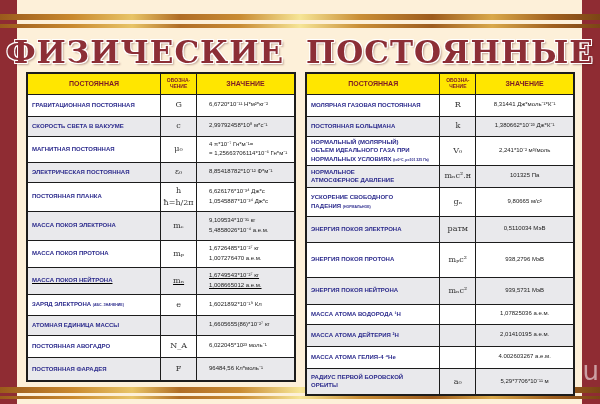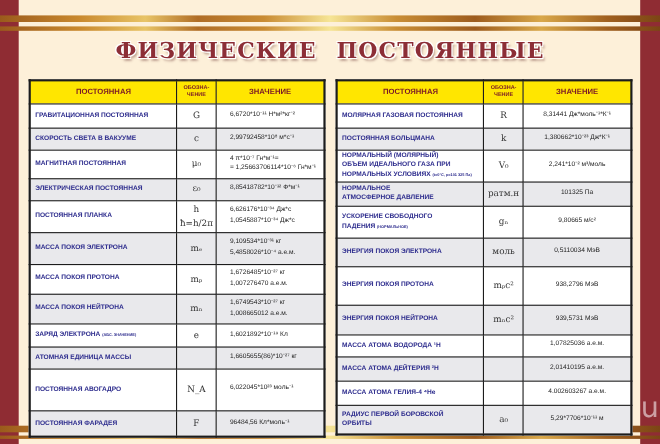--- a/index.html
+++ b/index.html
@@ -21,21 +21,21 @@
     }
     .gold-bar.b1 { top: 14px; height: 6px; }
     .gold-bar.b2 { top: 24px; height: 4px; }
     .gold-bar.b3 { top: 387px; height: 6px; }
     .gold-bar.b4 { top: 396px; height: 3px; }
     .title {
       position: absolute; top: 34px; left: 0; right: 0;
       text-align: center;
       font-family: "DejaVu Serif", "Liberation Serif", serif;
       font-weight: bold;
-      font-size: 20px;
+      font-size: 31px;
       letter-spacing: 1px;
       word-spacing: 10px;
       color: #8c2e36;
       text-shadow: 0 0 1px #fff, 1px 1px 0 #fff, -1px -1px 0 #fff, 1px -1px 0 #fff, -1px 1px 0 #fff, 2px 2px 2px rgba(80,20,20,0.35);
     }
     .tbl {
       position: absolute; top: 72px;
       border: 2px solid #1c1c1c;
       border-collapse: collapse;
       background: #fff;
@@ -144,36 +144,36 @@
       <tr style="height: 29px;">
         <td class="name"><span>МАССА ПОКОЯ ЭЛЕКТРОНА</span></td>
         <td class="sym"><span>mₑ</span></td>
         <td class="val"><span>9,109534*10⁻³¹ кг</span><br><span>5,4858026*10⁻⁴ а.е.м.</span></td>
       </tr>
       <tr style="height: 27px; padding-left: 48px;">
         <td class="name"><span>МАССА ПОКОЯ ПРОТОНА</span></td>
         <td class="sym"><span>mₚ</span></td>
         <td class="val"><span>1,6726485*10⁻²⁷ кг</span><br><span>1,007276470 а.е.м.</span></td>
       </tr>
-      <tr style="height: 27px;">
+      <tr style="height: 27px; text-decoration: underline;">
         <td class="name"><span>МАССА ПОКОЯ НЕЙТРОНА</span></td>
         <td class="sym"><span>mₙ</span></td>
         <td class="val"><span>1,6749543*10⁻²⁷ кг</span><br><span>1,008665012 а.е.м.</span></td>
       </tr>
       <tr style="height: 21px;">
         <td class="name"><span>ЗАРЯД ЭЛЕКТРОНА</span> <small>(АБС. ЗНАЧЕНИЕ)</small></td>
         <td class="sym"><span>e</span></td>
         <td class="val"><span>1,6021892*10⁻¹⁹ Кл</span></td>
       </tr>
       <tr style="height: 20px;">
         <td class="name"><span>АТОМНАЯ ЕДИНИЦА МАССЫ</span></td>
         <td class="sym"><span></span></td>
         <td class="val"><span>1,6605655(86)*10⁻²⁷ кг</span></td>
       </tr>
-      <tr style="height: 38px;">
+      <tr style="height: 22px;">
         <td class="name"><span>ПОСТОЯННАЯ АВОГАДРО</span></td>
         <td class="sym"><span>N_A</span></td>
         <td class="val"><span>6,022045*10²³ моль⁻¹</span></td>
       </tr>
       <tr style="height: 24px;">
         <td class="name"><span>ПОСТОЯННАЯ ФАРАДЕЯ</span></td>
         <td class="sym"><span>F</span></td>
         <td class="val"><span>96484,56 Кл*моль⁻¹</span></td>
       </tr>
     </tbody>
@@ -203,31 +203,31 @@
         <td class="sym"><span>k</span></td>
         <td class="val c"><span>1,380662*10⁻²³ Дж*К⁻¹</span></td>
       </tr>
       <tr style="height: 29px; margin-top: 36px;">
         <td class="name"><span>НОРМАЛЬНЫЙ (МОЛЯРНЫЙ)</span><br><span>ОБЪЕМ ИДЕАЛЬНОГО ГАЗА ПРИ</span><br><span>НОРМАЛЬНЫХ УСЛОВИЯХ</span> <small>(t=0°C, p=101 325 Па)</small></td>
         <td class="sym"><span>V₀</span></td>
         <td class="val c"><span>2,241*10⁻² м³/моль</span></td>
       </tr>
       <tr style="height: 22px;">
         <td class="name"><span>НОРМАЛЬНОЕ</span><br><span>АТМОСФЕРНОЕ ДАВЛЕНИЕ</span></td>
-        <td class="sym"><span>pатм.н</span></td>
+        <td class="sym"><span>mₙc².н</span></td>
         <td class="val c"><span>101325 Па</span></td>
       </tr>
       <tr style="height: 29px;">
         <td class="name"><span>УСКОРЕНИЕ СВОБОДНОГО</span><br><span>ПАДЕНИЯ</span> <small>(НОРМАЛЬНОЕ)</small></td>
         <td class="sym"><span>gₙ</span></td>
         <td class="val c"><span>9,80665 м/с²</span></td>
       </tr>
       <tr style="height: 26px;">
         <td class="name"><span>ЭНЕРГИЯ ПОКОЯ ЭЛЕКТРОНА</span></td>
-        <td class="sym"><span>моль</span></td>
+        <td class="sym"><span>pатм</span></td>
         <td class="val c"><span>0,5110034 МэВ</span></td>
       </tr>
       <tr style="height: 35px;">
         <td class="name"><span>ЭНЕРГИЯ ПОКОЯ ПРОТОНА</span></td>
         <td class="sym"><span>mₚc²</span></td>
         <td class="val c"><span>938,2796 МэВ</span></td>
       </tr>
       <tr style="height: 27px;">
         <td class="name"><span>ЭНЕРГИЯ ПОКОЯ НЕЙТРОНА</span></td>
         <td class="sym"><span>mₙc²</span></td>

